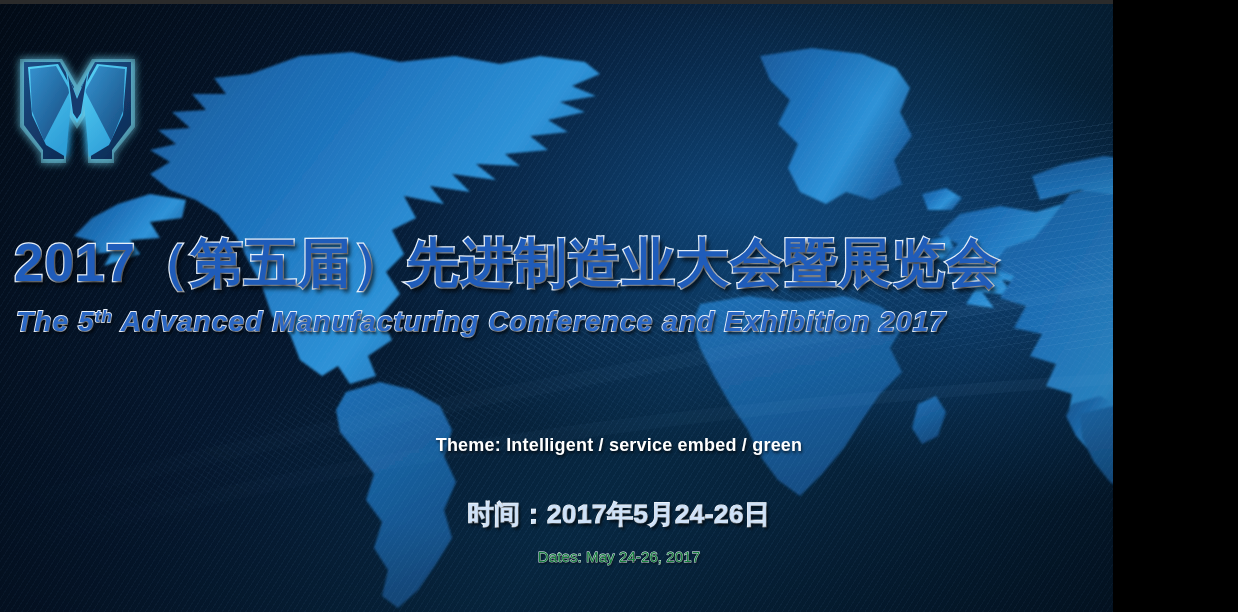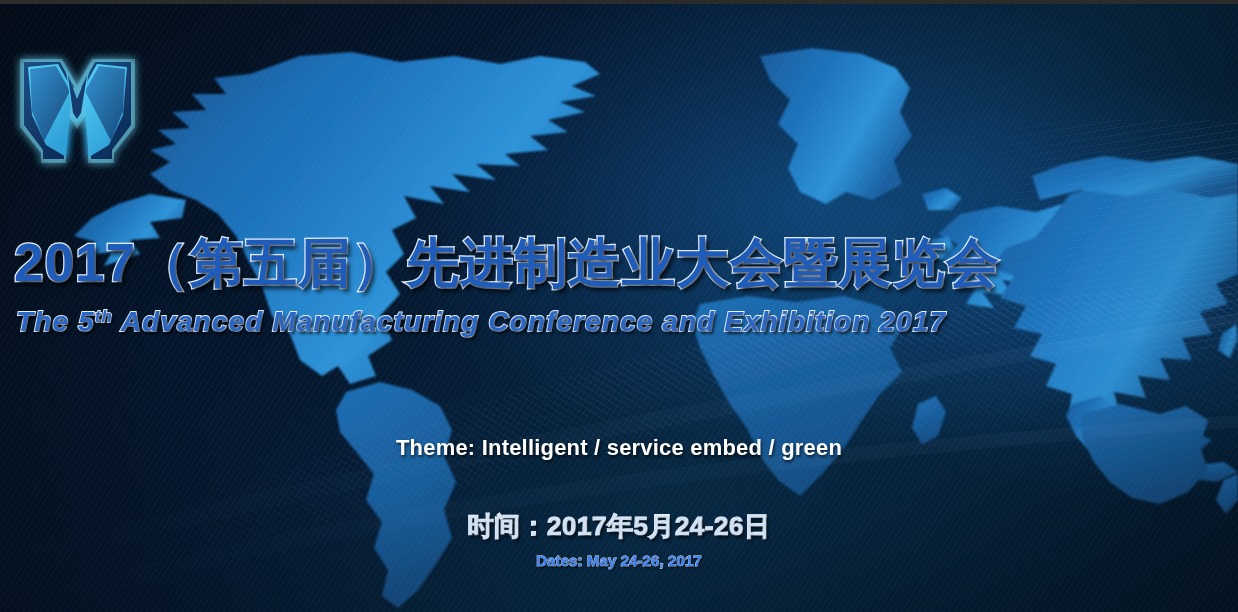--- a/index.html
+++ b/index.html
@@ -3,21 +3,21 @@
 <meta charset="utf-8">
 <title>Conference Banner</title>
 <style>
   html, body {
     margin: 0;
     padding: 0;
     background: #000;
   }
   #banner {
     position: relative;
-    width: 1238px;
+    width: 1113px;
     height: 612px;
     overflow: hidden;
     font-family: "Liberation Sans", "DejaVu Sans", sans-serif;
     background: #041428;
   }
   .bg-base2 {
     position: absolute;
     inset: 0;
     background: linear-gradient(130deg, #030e1c 0%, #05172e 35%, #072741 62%, #04182c 100%);
   }
@@ -138,21 +138,21 @@
     letter-spacing: 2.5px;
     color: #f2f7fd;
     text-shadow: 0 0 2px rgba(10,40,80,0.9), 2px 3px 4px rgba(0,0,0,0.6);
   }
   .theme-en {
     position: absolute;
     left: 0;
     top: 435px;
     width: 1238px;
     text-align: center;
-    font-size: 22px;
+    font-size: 18px;
     font-weight: bold;
     letter-spacing: 0.2px;
     color: #ffffff;
     text-shadow: 1px 2px 3px rgba(0,0,0,0.7);
   }
 
   .info-row {
     position: absolute;
     left: 0;
     top: 497px;
@@ -165,28 +165,27 @@
   .info-col { text-align: center; }
   .info-zh {
     font-size: 26px;
     font-weight: bold;
     letter-spacing: 0.5px;
     color: #cfe2f8;
     -webkit-text-stroke: 1.2px #ffffff;
     paint-order: stroke fill;
     text-shadow: 2px 3px 3px rgba(0,0,0,0.65);
     white-space: nowrap;
-    margin-top: 12px;
   }
   .info-en {
-    margin-top: 8px;
+    margin-top: 16px;
     font-size: 15px;
-    font-weight: bold;
+    font-weight: normal;
     letter-spacing: 0.1px;
-    color: #3b82f6;
+    color: #15803d;
     -webkit-text-stroke: 0.9px #f2f7fd;
     paint-order: stroke fill;
     text-shadow: 1px 2px 2px rgba(0,0,0,0.6);
     white-space: nowrap;
   }
 </style>
 </head>
 <body>
 
 <div id="banner">

